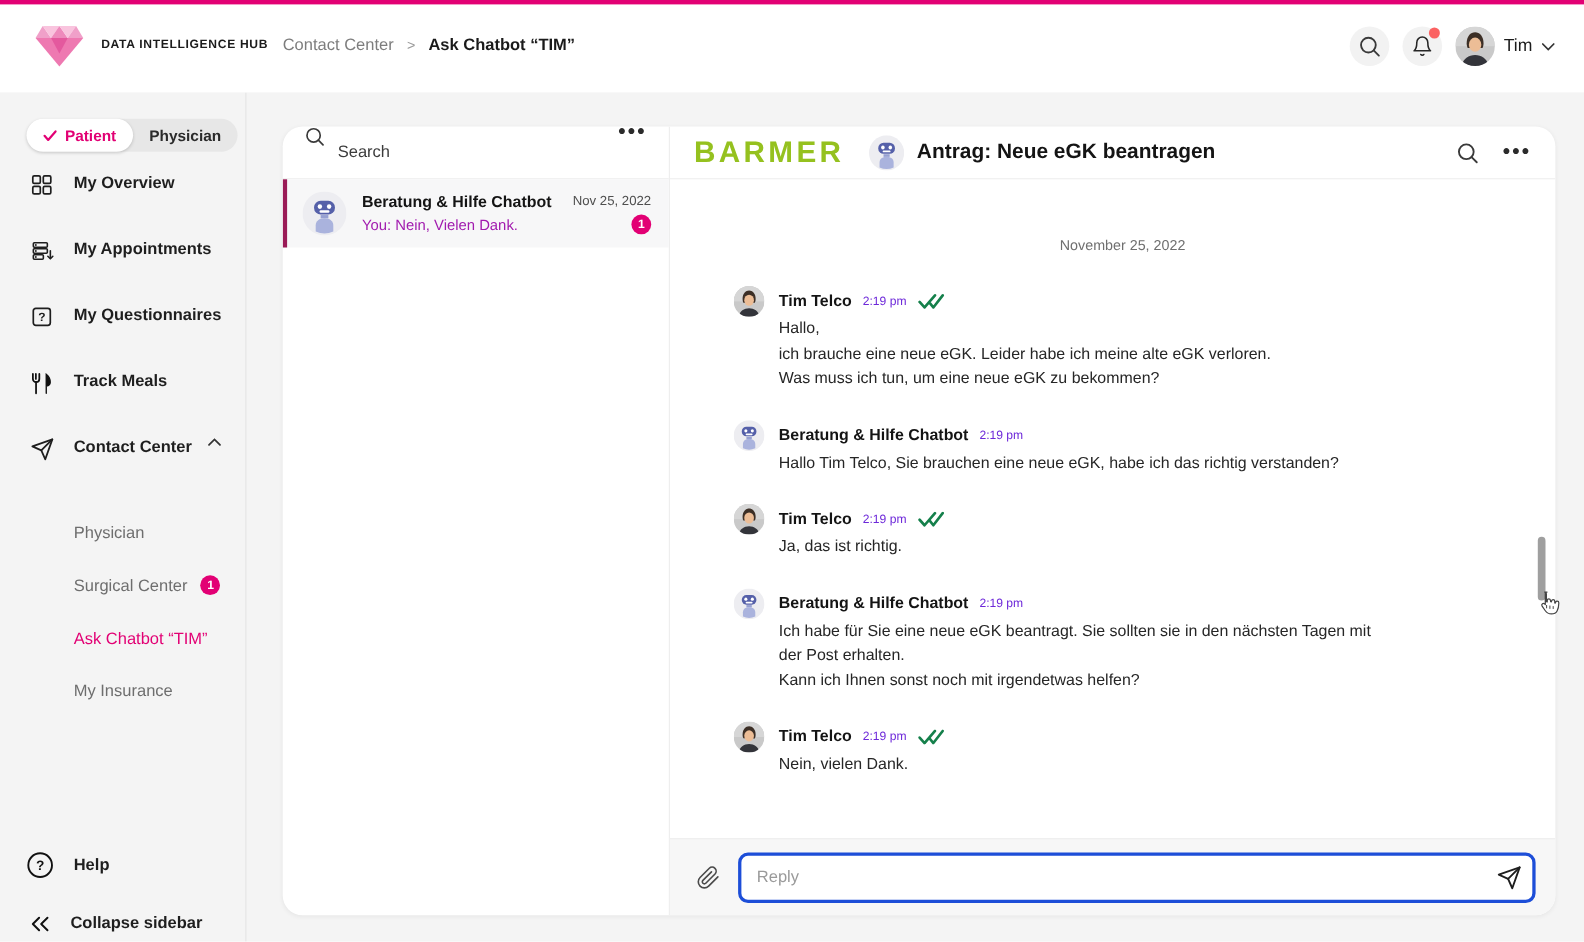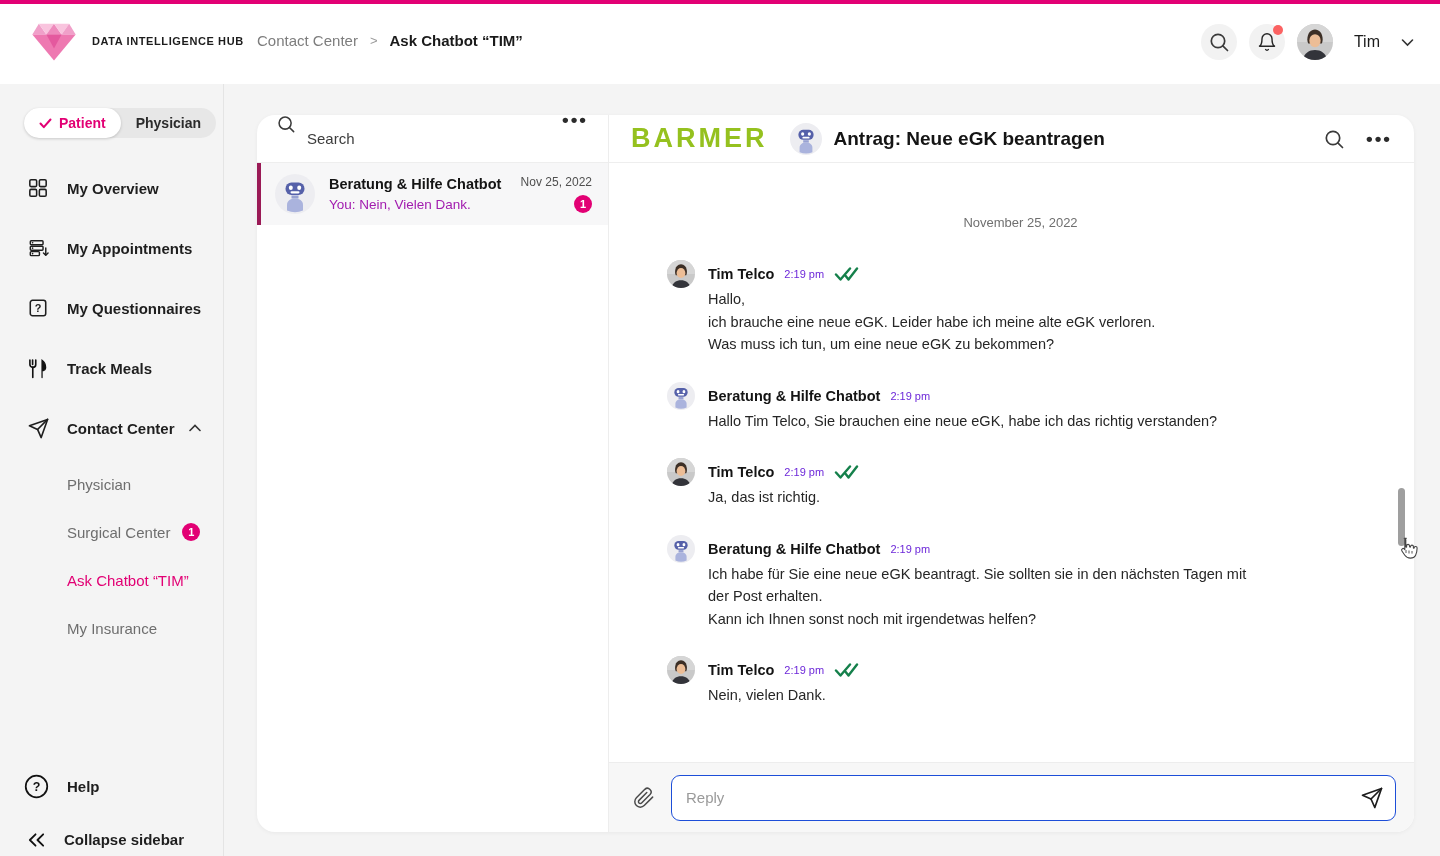--- a/index.html
+++ b/index.html
@@ -24,31 +24,31 @@
   .magenta-strip{position:absolute;top:0;left:0;width:100%;height:4px;background:var(--magenta)}
   .logo{position:absolute;left:28px;top:17px}
   .brand-text{position:absolute;left:92px;top:35px;font-size:11px;font-weight:bold;letter-spacing:.6px;color:#1c1c1c}
   .breadcrumb{position:absolute;left:257px;top:32px;display:flex;align-items:center;font-size:15px}
   .crumb-parent{color:#7d7d7d}
   .crumb-sep{margin:0 12px;color:#9a9a9a;font-size:13px}
   .crumb-current{font-weight:bold;color:#1a1a1a}
   .topbar-right{position:absolute;right:26px;top:24px;display:flex;align-items:center;gap:12px}
   .circle-btn{width:36px;height:36px;border-radius:50%;background:#f2f2f2;display:flex;align-items:center;justify-content:center;position:relative;cursor:pointer}
   .notif-dot{position:absolute;top:1px;right:2px;width:10px;height:10px;border-radius:50%;background:#fb6262}
-  .user-chip{display:flex;align-items:center;gap:21px;cursor:pointer}
+  .user-chip{display:flex;align-items:center;gap:8px;cursor:pointer}
   .user-name{font-size:16px;color:#1c1c1c}
 
   
   .sidebar{position:absolute;left:0;top:84px;width:224px;height:772px;border-right:1px solid #e4e4e4}
   .role-toggle{position:absolute;left:24px;top:24px;height:30px;display:flex;background:#e7e7e7;border-radius:16px;align-items:center}
   .role-opt{height:30px;display:flex;align-items:center;padding:0 15px;font-size:14px;font-weight:bold;border-radius:16px;cursor:pointer;white-space:nowrap}
   .role-opt.active{background:#fff;color:var(--magenta);box-shadow:0 1px 3px rgba(0,0,0,.18);gap:7px}
   .role-opt.inactive{color:#2b2b2b}
   .nav{position:absolute;left:0;top:74px;width:100%}
-  .nav-item{display:flex;align-items:center;height:60px;padding-left:27px;cursor:pointer}
+  .nav-item{display:flex;height:60px;padding-left:27px;cursor:pointer}
   .nav-item .nav-ic{width:22px;display:flex;justify-content:center}
   .nav-item .nav-label{margin-left:18px;font-size:15px;font-weight:bold;color:#1e1e1e}
   .nav-item .chev{margin-left:14px}
   .subnav{margin-top:2px}
   .subnav-item{display:flex;align-items:center;height:48px;padding-left:67px;font-size:15px;color:#6e6e6e;cursor:pointer}
   .subnav-item.active{color:var(--magenta)}
   .badge{min-width:18px;height:18px;border-radius:9px;background:var(--magenta);color:#fff;font-size:11px;font-weight:bold;display:flex;align-items:center;justify-content:center;padding:0 5px}
   .subnav-item .badge{margin-left:12px}
   .sidebar-bottom-item{position:absolute;left:0;display:flex;align-items:center;padding-left:24px;cursor:pointer}
   .sidebar-bottom-item .nav-label{margin-left:18px;font-size:15px;font-weight:bold;color:#1e1e1e}
@@ -84,21 +84,21 @@
   .msg{display:flex;margin-bottom:26px}
   .msg-avatar{width:28px;height:28px;flex:0 0 28px;margin-right:13px}
   .msg-content{min-width:0}
   .msg-head{display:flex;align-items:center;height:28px}
   .msg-author{font-size:14.5px;font-weight:bold;color:#141414}
   .msg-time{font-size:11px;color:#6d28d9;margin-left:10px}
   .msg-read{margin-left:10px}
   .msg-body{font-size:14.5px;color:#262626;line-height:22.5px;max-width:556px}
   .chat-footer{height:70px;background:#f7f7f7;border-top:1px solid #ededed;display:flex;align-items:center;padding:0 18px 0 24px}
   .reply-wrap{position:relative;flex:1;margin-left:16px}
-  .reply-input{width:100%;height:46px;background:#fff;border:1px solid #1d4ed8;border-radius:9px;padding:0 48px 0 14px;font-size:15px;color:#6d28d9}
+  .reply-input{width:100%;height:46px;background:#fff;border:3px solid #1d4ed8;border-radius:9px;padding:0 48px 0 14px;font-size:15px;color:#6d28d9}
   .reply-input::placeholder{color:#9a9a9a}
   .send-btn{position:absolute;right:13px;top:12px;cursor:pointer}
   .paperclip-btn{cursor:pointer}
 
   
   .scroll-thumb{position:absolute;right:9px;top:373px;width:7px;height:58px;border-radius:4px;background:#9f9f9f;cursor:pointer}
   .fake-cursor{position:absolute;left:1396px;top:536px;z-index:50;pointer-events:none}
 </style>
 </head>
 <body>

